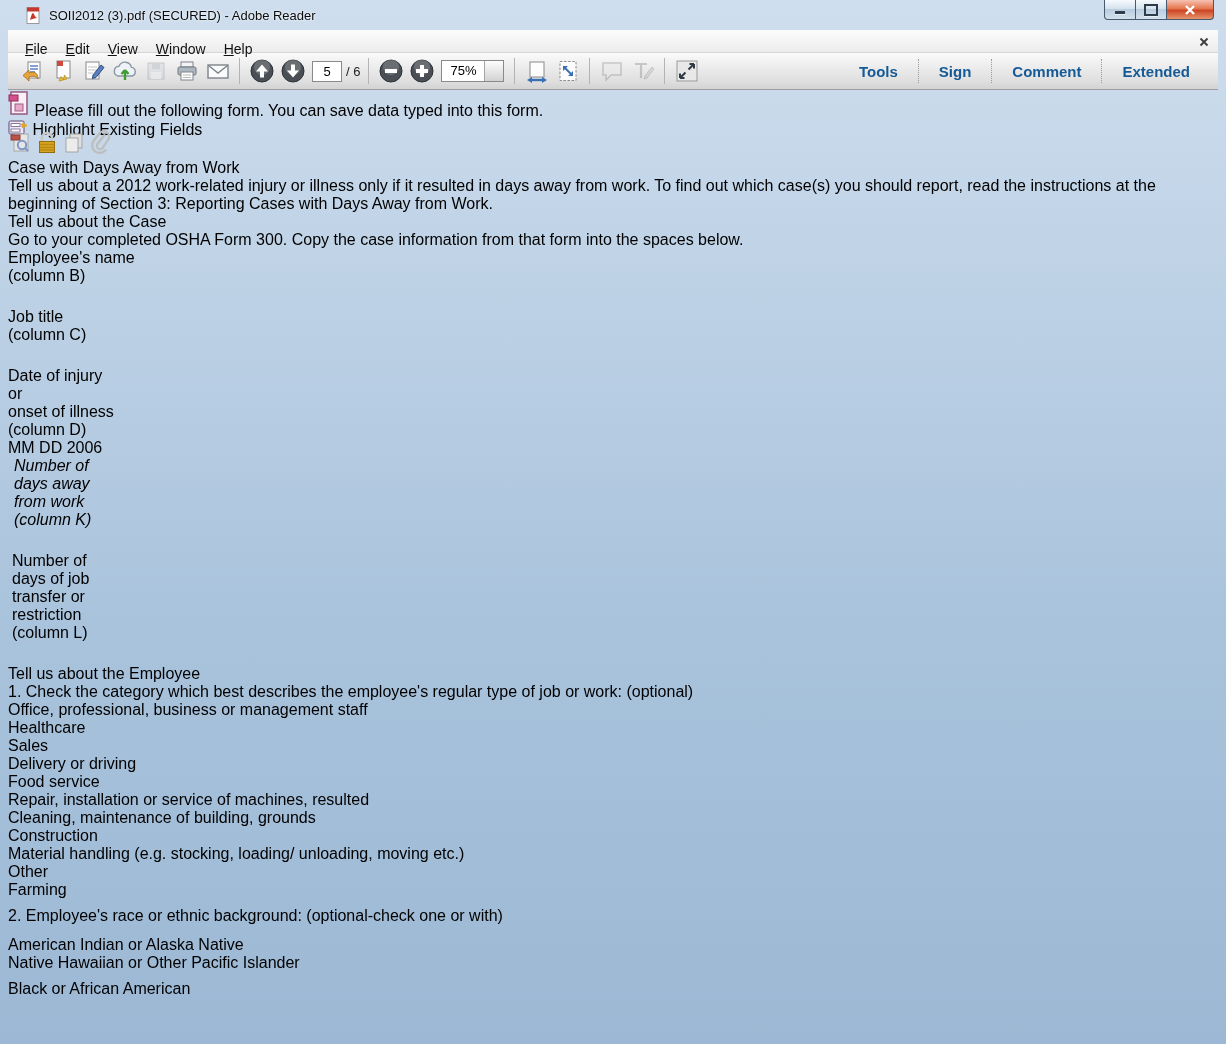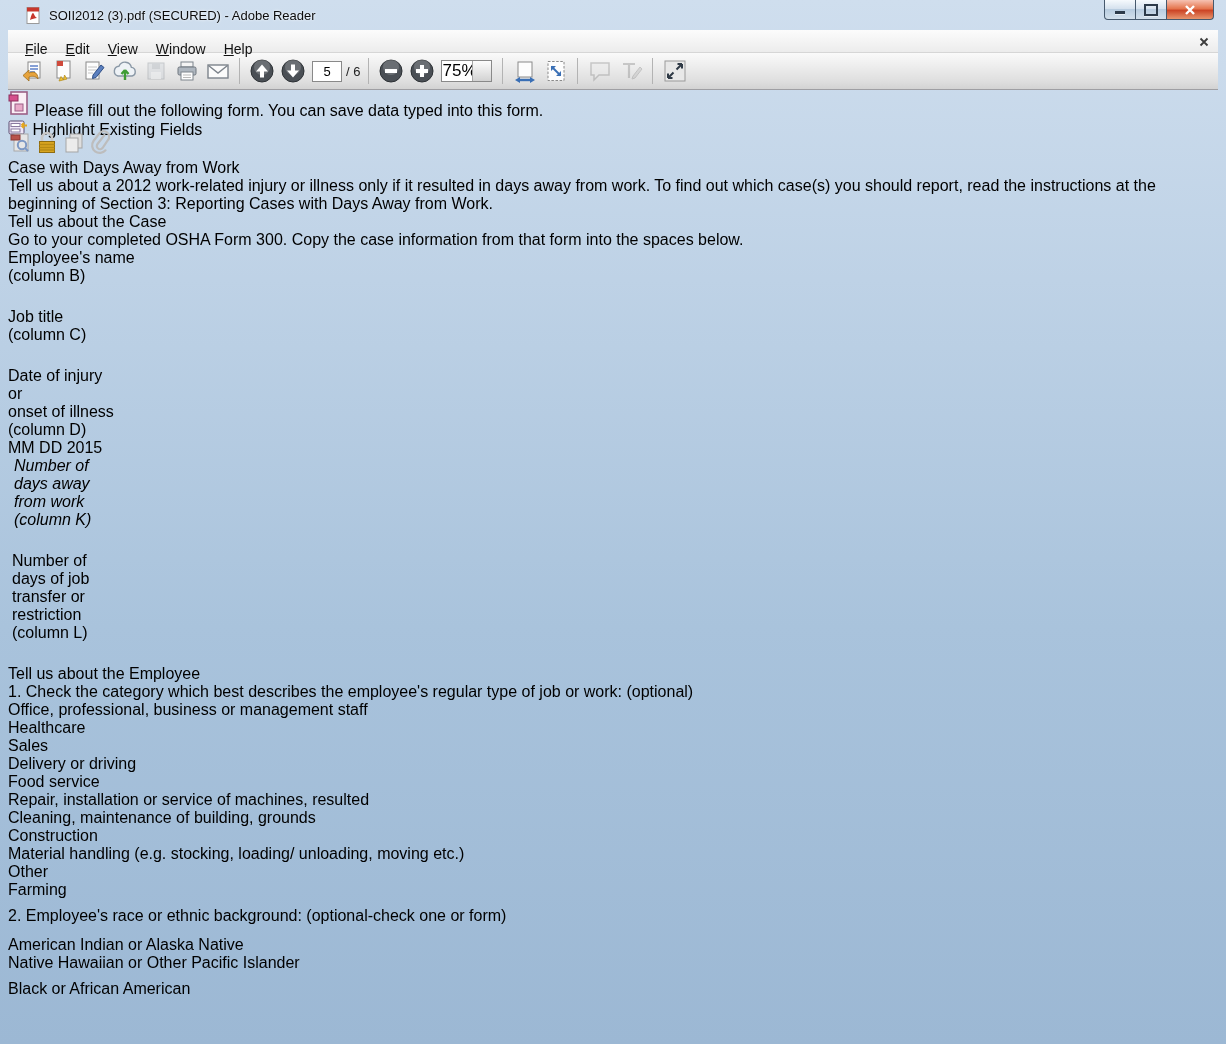--- a/index.html
+++ b/index.html
@@ -29,21 +29,21 @@
   
   .toolbar{height:36px;background:linear-gradient(#fafafa,#dedede 80%,#d3d3d3);
     border-bottom:1px solid #9f9fa3;display:flex;align-items:center;padding:0 8px;}
   .ti{width:31px;height:29px;display:flex;align-items:center;justify-content:center;border-radius:3px;flex:none;}
   .ti.disabled{opacity:.42;}
   .tsep{width:1px;height:26px;background:#b3b3b3;margin:0 6px;flex:none;}
   .page-input{width:28px;height:19px;border:1px solid #898989;background:#fff;text-align:center;
     font-size:13px;display:flex;align-items:center;justify-content:center;margin:0 4px;}
   .page-total{font-size:13px;color:#222;margin-right:2px;}
   .zoom-box{display:flex;align-items:stretch;border:1px solid #898989;background:#fff;height:20px;margin:0 4px;}
-  .zoom-val{width:30px;font-size:17px;line-height:19px;}
+  .zoom-val{width:42px;text-align:center;font-size:13px;line-height:19px;}
   .zoom-arrow{width:18px;background:linear-gradient(#fdfdfd,#d2d2d2);border-left:1px solid #a5a5a5;
     display:flex;align-items:center;justify-content:center;}
   .panel-btns{margin-left:auto;display:flex;align-items:center;}
   .panel-btn{color:#155a96;font-weight:bold;font-size:15px;padding:4px 20px;}
   .panel-sep{width:0;height:24px;border-left:1px dotted #9a9a9a;}
   
   .notif{height:39px;background:linear-gradient(#dcc6ef,#c5a4e0 55%,#b染;}
   .notif{height:39px;background:linear-gradient(#dcc6ef,#c5a4e0 55%,#b река);}
   .notif{height:39px;background:linear-gradient(#dcc6ef,#c9a9e2 55%,#b794d4);
     border-bottom:1px solid #7d6596;display:flex;align-items:center;padding:0 12px;}
@@ -256,20 +256,29 @@
         </svg>
       </div>
       <div class="tsep"></div>
       <div class="ti">
         <svg width="24" height="24" viewBox="0 0 24 24">
           <rect x="2" y="2" width="20" height="20" fill="#e8e8e8" stroke="#9a9a9a"></rect>
           <path d="M13.5 10.5 L19 5 M19 5 L14.5 5 M19 5 L19 9.5" stroke="#2f3a46" stroke-width="2" fill="none"></path>
           <path d="M10.5 13.5 L5 19 M5 19 L9.5 19 M5 19 L5 14.5" stroke="#2f3a46" stroke-width="2" fill="none"></path>
         </svg>
       </div>
+      <div class="panel-btns">
+        <span class="panel-btn">Tools</span>
+        <span class="panel-sep"></span>
+        <span class="panel-btn">Sign</span>
+        <span class="panel-sep"></span>
+        <span class="panel-btn">Comment</span>
+        <span class="panel-sep"></span>
+        <span class="panel-btn">Extended</span>
+      </div>
     </div>
 
     <div class="notif">
       <svg width="22" height="26" viewBox="0 0 22 26">
         <rect x="3" y="2" width="16" height="22" fill="#fbeff6" stroke="#9c5f86" stroke-width="1.6"></rect>
         <rect x="1" y="5" width="9" height="6" fill="#d4508c" stroke="#8e2f5c"></rect>
         <rect x="7" y="14" width="8" height="7" fill="#e8a9c8" stroke="#9c5f86"></rect>
       </svg>
       <span class="notif-text">Please fill out the following form. You can save data typed into this form.</span>
       <div class="hef-btn">
@@ -342,21 +351,21 @@
               <div class="cc center" style="width:143px;">
                 <div class="lab">
                   <div>Date of injury</div>
                   <div>or</div>
                   <div>onset of illness</div>
                 </div>
                 <div class="sub">(column D)</div>
                 <div class="inline-row" style="gap:3px;">
                   <span class="dd" style="width:57px;"><span class="dd-val">MM</span><span class="dd-btn"><span class="tri"></span></span></span>
                   <span class="dd" style="width:37px;"><span class="dd-val">DD</span><span class="dd-btn"><span class="tri"></span></span></span>
-                  <span class="year-box">2015</span>
+                  <span class="year-box">2006</span>
                 </div>
               </div>
               <div class="cc center" style="width:95px;margin-left:6px;font-style:italic;">
                 <div class="lab">Number of days away from work</div>
                 <div class="sub">(column K)</div>
                 <div class="field" style="width:31px;height:23px;"></div>
               </div>
               <div class="cc center" style="width:96px;margin-left:4px;">
                 <div class="lab">Number of days of job transfer or restriction</div>
                 <div class="sub">(column L)</div>
@@ -393,21 +402,21 @@
                     <div class="cell-l"><span class="rb"></span><span class="ol">Construction</span></div>
                     <div class="cell-r"><span class="rb"></span><span class="ol" style="width:150px;">Material handling (e.g. stocking, loading/ unloading, moving etc.)</span></div>
                   </div>
                   <div class="og-row" style="margin-bottom:4px;">
                     <div class="cell-l"><span class="rb"></span><span class="ol">Other</span><span class="field" style="width:118px;height:19px;margin-left:2px;"></span></div>
                     <div class="cell-r"><span class="rb"></span><span class="ol">Farming</span></div>
                   </div>
                 </div>
 
                 <div class="q hang" style="margin-top:8px;">
-                  <span class="b">2.  Employee's race or ethnic background</span><span>: (optional-check one or form)</span>
+                  <span class="b">2.  Employee's race or ethnic background</span><span>: (optional-check one or with)</span>
                 </div>
 
                 <div class="optgrid" style="margin-top:11px;">
                   <div class="og-row" style="margin-bottom:8px;">
                     <div class="cell-l"><span class="cb"></span><span class="ol">American Indian or Alaska Native</span></div>
                     <div class="cell-r"><span class="cb"></span><span class="ol">Native Hawaiian or Other Pacific Islander</span></div>
                   </div>
                   <div class="og-row" style="margin-bottom:8px;">
                     <div class="cell-l"><span class="cb"></span><span class="ol">Black or African American</span></div>
 

